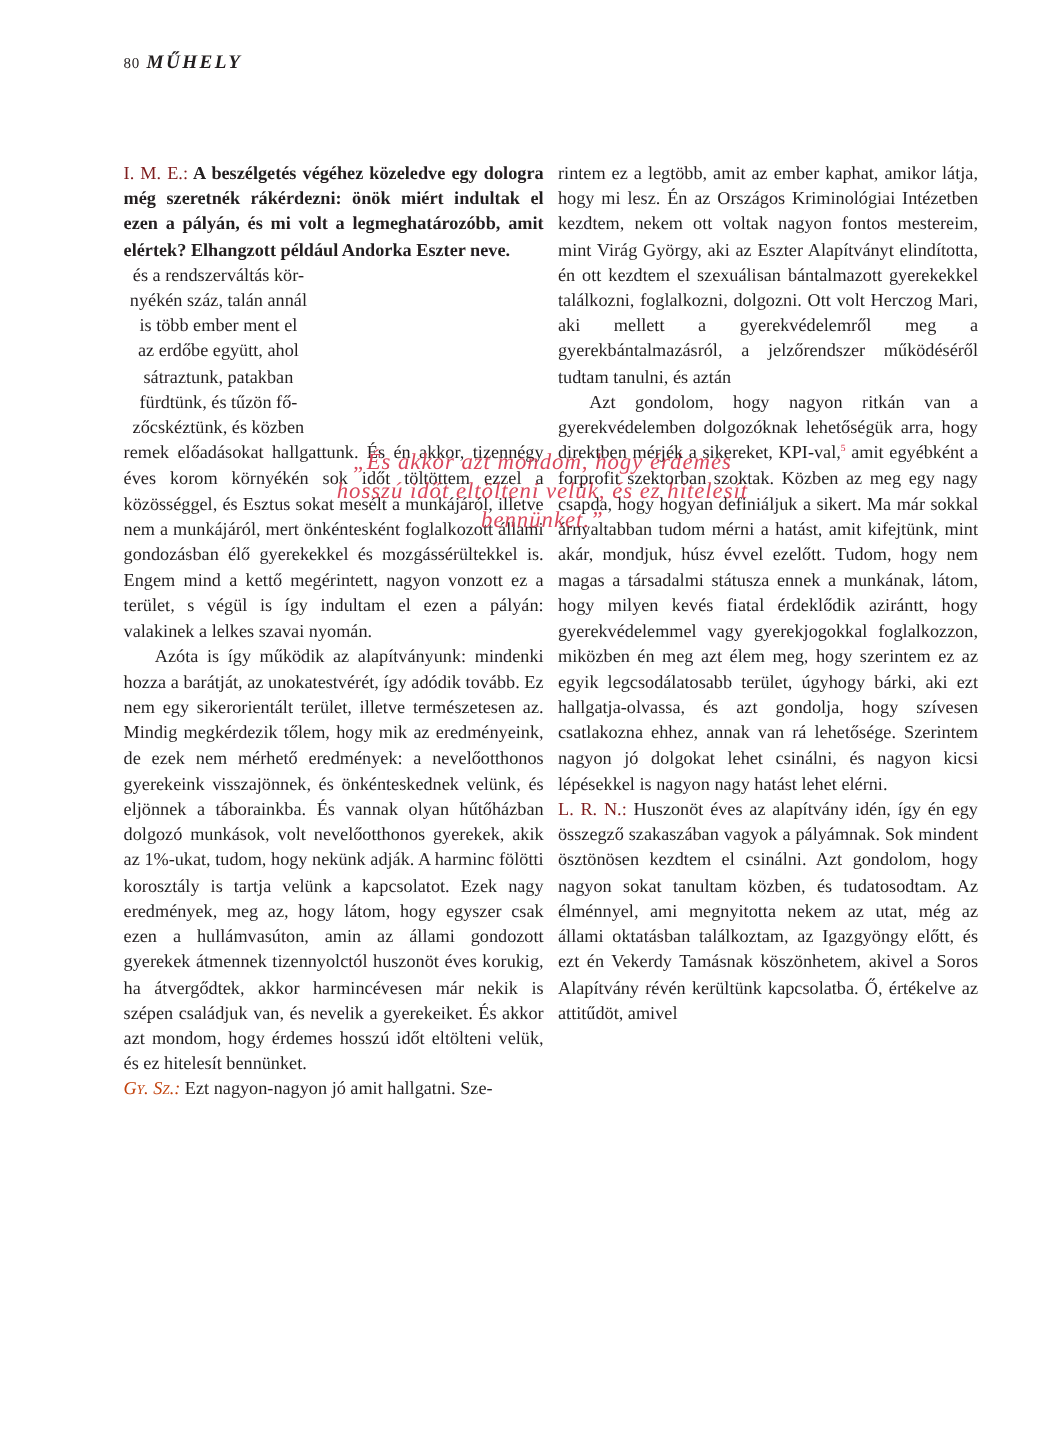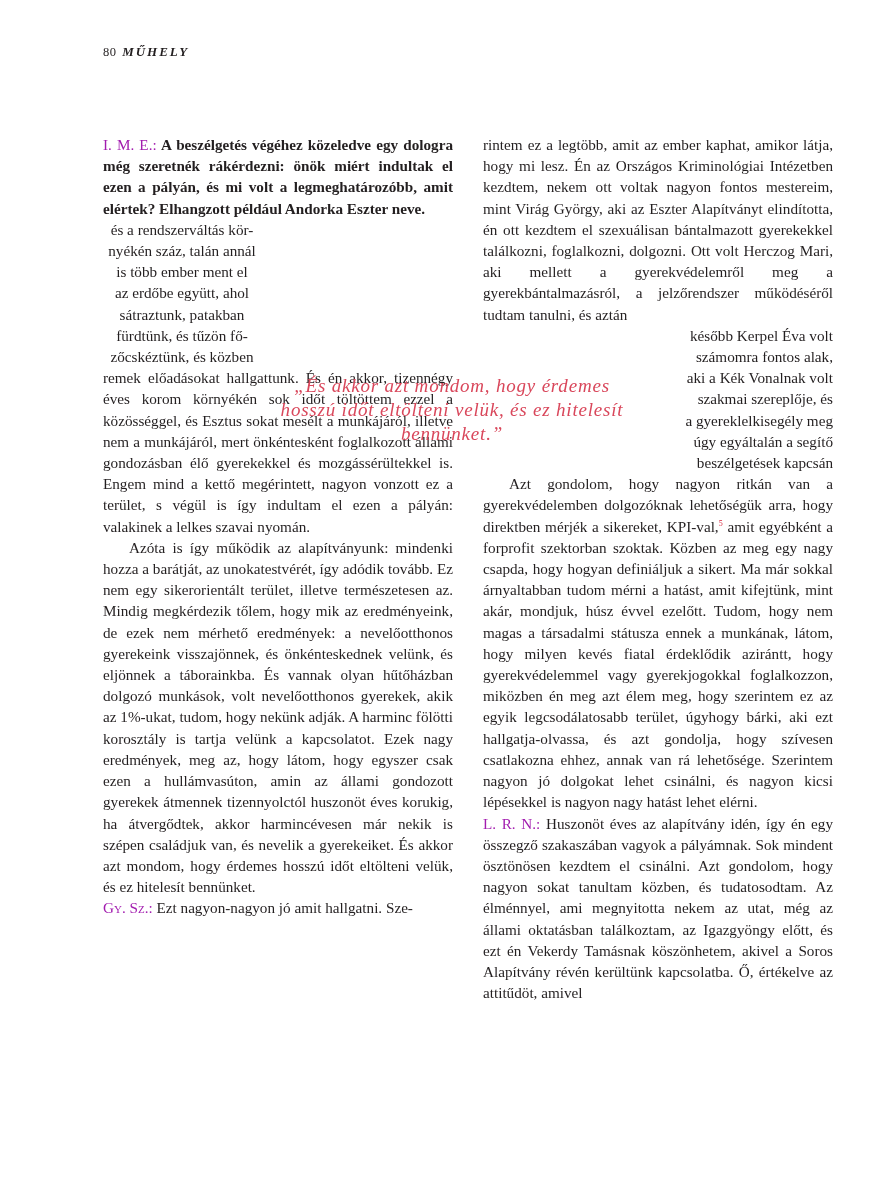--- a/index.html
+++ b/index.html
@@ -1,27 +1,27 @@
 <!DOCTYPE html>
 <html><head>
 <meta charset="utf-8">
 <style>
   html, body { margin: 0; padding: 0; background: #ffffff; }
   body { width: 880px; height: 1200px; position: relative; overflow: hidden;
          font-family: "Liberation Serif", "DejaVu Serif", serif; color: #231f20; }
   .header { position: absolute; left: 103px; top: 44px; font-size: 12.5px; letter-spacing: 0.5px; }
   .header .pnum { margin-right: 2px; }
-  .header .section { font-style: italic; font-weight: bold; letter-spacing: 2px; font-size: 13px; }
+  .header .section { font-style: italic; font-weight: bold; letter-spacing: 2px; font-size: 16px; }
   .col { position: absolute; top: 134px; width: 350px; font-size: 15.2px; line-height: 21.2px; text-align: justify; hyphens: manual; }
   .col-left { left: 103px; }
-  .col-right { left: 483px; }
+  .col-right { left: 465px; }
   .col p { margin: 0; }
   .indent { text-indent: 26px; }
-  .spk { color: #a21caf; }
-  .spk-sc { color: #a21caf; font-variant: small-caps; }
+  .spk { color: #7f1d1d; }
+  .spk-sc { color: #c2410c; font-variant: small-caps; font-style: italic; }
   .q { font-weight: bold; margin-top: 32px; }
   sup.fn { color: #d7263d; font-size: 8px; line-height: 0; vertical-align: 6px; }
   .wrap-left { width: 158px; text-align: center; }
   .wrap-right { width: 172px; margin-left: 178px; text-align: right; }
   .pullquote { position: absolute; left: 280px; top: 374px; width: 344px; text-align: center;
                color: #d9475b; font-style: italic; font-size: 19px; line-height: 24px; letter-spacing: 0.8px; }
 </style>
 </head>
 <body>
 
@@ -43,24 +43,15 @@
   </div>
   <p>remek előadásokat hallgattunk. És én akkor, tizennégy éves korom környékén sok időt töltöttem ezzel a közösséggel, és Esztus sokat mesélt a munkájáról, illetve nem a munkájáról, mert önkéntesként foglalkozott állami gondozásban élő gyerekekkel és mozgássérültekkel is. Engem mind a kettő megérintett, nagyon vonzott ez a terület, s végül is így indultam el ezen a pályán: valakinek a lelkes szavai nyomán.</p>
   <p class="indent">Azóta is így működik az alapítványunk: mindenki hozza a barátját, az unokatestvérét, így adódik tovább. Ez nem egy sikerorientált terület, illetve természetesen az. Mindig megkérdezik tőlem, hogy mik az eredményeink, de ezek nem mérhető eredmények: a nevelőotthonos gyerekeink visszajönnek, és önkénteskednek velünk, és eljönnek a táborainkba. És vannak olyan hűtőházban dolgozó munkások, volt nevelőotthonos gyerekek, akik az 1%-ukat, tudom, hogy nekünk adják. A harminc fölötti korosztály is tartja velünk a kapcsolatot. Ezek nagy eredmények, meg az, hogy látom, hogy egyszer csak ezen a hullámvasúton, amin az állami gondozott gyerekek átmennek tizennyolctól huszonöt éves korukig, ha átvergődtek, akkor harmincévesen már nekik is szépen családjuk van, és nevelik a gyerekeiket. És akkor azt mondom, hogy érdemes hosszú időt eltölteni velük, és ez hitelesít bennünket.</p>
   <p><span class="spk-sc">Gy. Sz.:</span><span> Ezt nagyon-nagyon jó amit hallgatni. Sze-</span></p>
 </div>
 
 <div class="pullquote">„És akkor azt mondom, hogy érdemes hosszú időt eltölteni velük, és ez hitelesít bennünket.”</div>
 
 <div class="col col-right">
   <p>rintem ez a legtöbb, amit az ember kaphat, amikor látja, hogy mi lesz. Én az Országos Kriminológiai Intézetben kezdtem, nekem ott voltak nagyon fontos mestereim, mint Virág György, aki az Eszter Alapítványt elindította, én ott kezdtem el szexuálisan bántalmazott gyerekekkel találkozni, foglalkozni, dolgozni. Ott volt Herczog Mari, aki mellett a gyerekvédelemről meg a gyerekbántalmazásról, a jelzőrendszer működéséről tudtam tanulni, és aztán</p>
-  <div class="wrap-right">
-    <div>később Kerpel Éva volt</div>
-    <div>számomra fontos alak,</div>
-    <div>aki a Kék Vonalnak volt</div>
-    <div>szakmai szereplője, és</div>
-    <div>a gyereklelkisegély meg</div>
-    <div>úgy egyáltalán a segítő</div>
-    <div>beszélgetések kapcsán</div>
-  </div>
   <p class="indent"><span>Azt gondolom, hogy nagyon ritkán van a gyerekvédelemben dolgozóknak lehetőségük arra, hogy direktben mérjék a sikereket, KPI-val,</span><sup class="fn">5</sup><span> amit egyébként a forprofit szektorban szoktak. Közben az meg egy nagy csapda, hogy hogyan definiáljuk a sikert. Ma már sokkal árnyaltabban tudom mérni a hatást, amit kifejtünk, mint akár, mondjuk, húsz évvel ezelőtt. Tudom, hogy nem magas a társadalmi státusza ennek a munkának, látom, hogy milyen kevés fiatal érdeklődik azirántt, hogy gyerekvédelemmel vagy gyerekjogokkal foglalkozzon, miközben én meg azt élem meg, hogy szerintem ez az egyik legcsodálatosabb terület, úgyhogy bárki, aki ezt hallgatja-olvassa, és azt gondolja, hogy szívesen csatlakozna ehhez, annak van rá lehetősége. Szerintem nagyon jó dolgokat lehet csinálni, és nagyon kicsi lépésekkel is nagyon nagy hatást lehet elérni.</span></p>
   <p><span class="spk">L. R. N.:</span><span> Huszonöt éves az alapítvány idén, így én egy összegző szakaszában vagyok a pályámnak. Sok mindent ösztönösen kezdtem el csinálni. Azt gondolom, hogy nagyon sokat tanultam közben, és tudatosodtam. Az élménnyel, ami megnyitotta nekem az utat, még az állami oktatásban találkoztam, az Igazgyöngy előtt, és ezt én Vekerdy Tamásnak köszönhetem, akivel a Soros Alapítvány révén kerültünk kapcsolatba. Ő, értékelve az attitűdöt, amivel</span></p>
 </div>
 
 </body></html>

